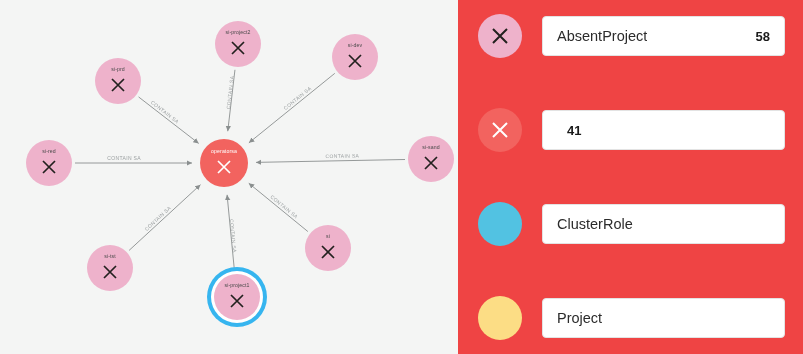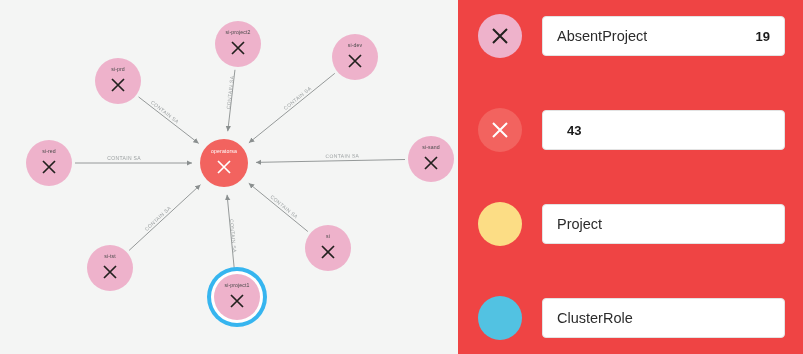--- a/index.html
+++ b/index.html
@@ -202,40 +202,40 @@
 
   <div id="legend-panel">
       <div class="legend-row">
         <div class="legend-swatch" style="background: rgb(238, 178, 203);">
           <svg width="24" height="24" viewBox="0 0 24 24">
             <path d="M5,5 L19,19 M19,5 L5,19" stroke="#23211f" stroke-width="2" fill="none"></path>
           </svg>
         </div>
         <div class="legend-chip">
           <span class="legend-label">AbsentProject</span>
-          <span class="legend-count">19</span>
+          <span class="legend-count">58</span>
         </div>
       </div>
       <div class="legend-row">
         <div class="legend-swatch" style="background: rgb(242, 99, 95);">
           <svg width="24" height="24" viewBox="0 0 24 24">
             <path d="M5,5 L19,19 M19,5 L5,19" stroke="#ffffff" stroke-width="2" fill="none"></path>
           </svg>
         </div>
         <div class="legend-chip">
-          <span class="legend-count">43</span>
+          <span class="legend-count">41</span>
+        </div>
+      </div>
+      <div class="legend-row">
+        <div class="legend-swatch" style="background: rgb(82, 194, 226);"></div>
+        <div class="legend-chip">
+          <span class="legend-label">ClusterRole</span>
         </div>
       </div>
       <div class="legend-row">
         <div class="legend-swatch" style="background: rgb(252, 221, 133);"></div>
         <div class="legend-chip">
           <span class="legend-label">Project</span>
         </div>
       </div>
-      <div class="legend-row">
-        <div class="legend-swatch" style="background: rgb(82, 194, 226);"></div>
-        <div class="legend-chip">
-          <span class="legend-label">ClusterRole</span>
-        </div>
-      </div>
     </div>
 
 </div>
 
 </body></html>

